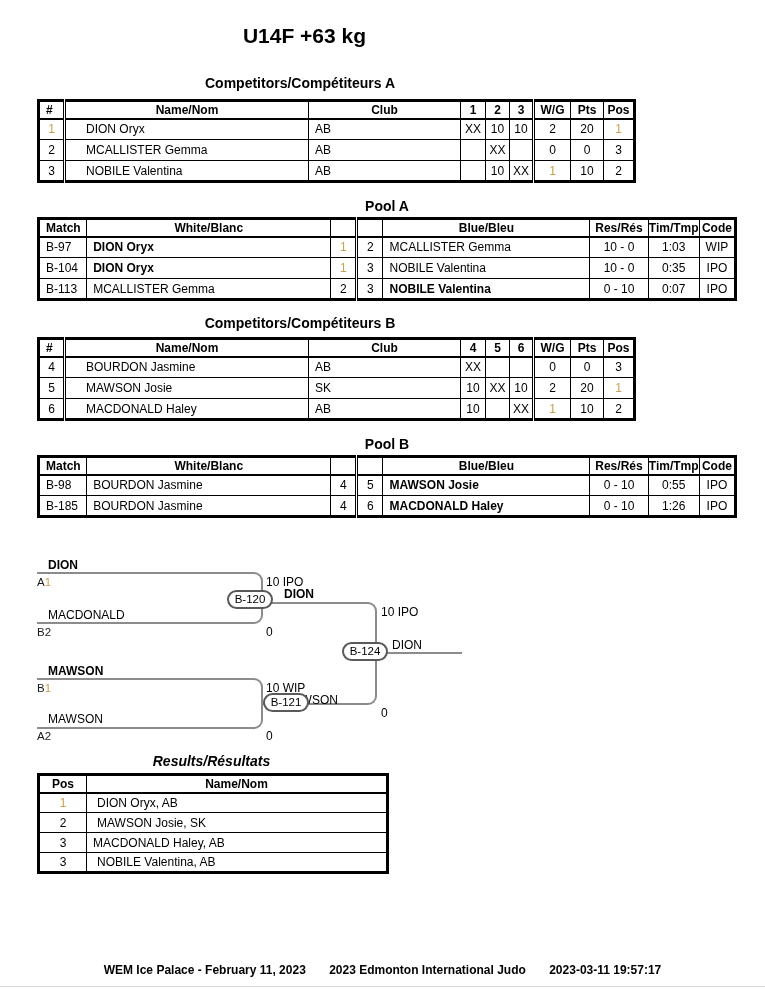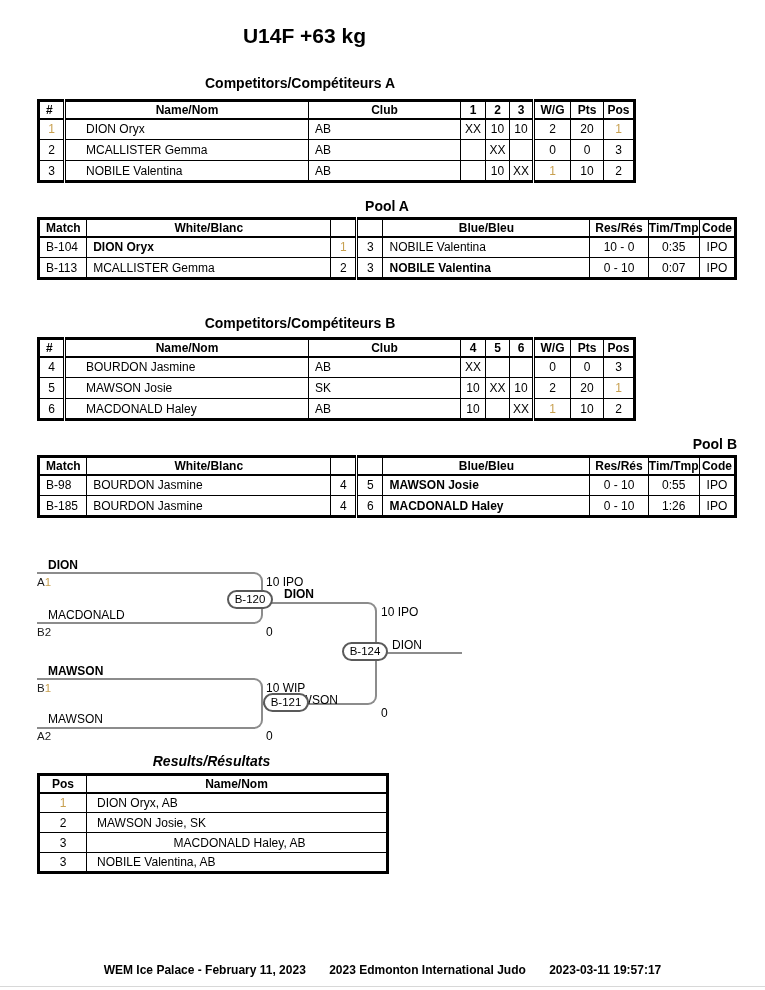--- a/index.html
+++ b/index.html
@@ -125,20 +125,30 @@
     <th class="l">Match</th>
     <th>White/Blanc</th>
     <th></th>
     <th class="div-l"></th>
     <th>Blue/Bleu</th>
     <th>Res/Rés</th>
     <th>Tim/Tmp</th>
     <th>Code</th>
   </tr>
   <tr>
+    <td class="l">B-97</td>
+    <td class="l b">DION Oryx</td>
+    <td class="goldable" style="color: rgb(200, 160, 80);">1</td>
+    <td class="div-l goldable">2</td>
+    <td class="l">MCALLISTER Gemma</td>
+    <td>10 - 0</td>
+    <td>1:03</td>
+    <td>WIP</td>
+  </tr>
+  <tr>
     <td class="l">B-104</td>
     <td class="l b">DION Oryx</td>
     <td class="goldable" style="color: rgb(200, 160, 80);">1</td>
     <td class="div-l goldable">3</td>
     <td class="l">NOBILE Valentina</td>
     <td>10 - 0</td>
     <td>0:35</td>
     <td>IPO</td>
   </tr>
   <tr>
@@ -208,21 +218,21 @@
     <td>10</td>
     <td></td>
     <td>XX</td>
     <td class="div-l goldable" style="color: rgb(200, 160, 80);">1</td>
     <td>10</td>
     <td class="goldable">2</td>
   </tr>
 </tbody>
   </table>
 
-<div class="abs center section-title" style="left:37px; top:436px; width:700px;text-align:right;">Pool B</div>
+<div class="abs center section-title" style="left:37px; top:436px; width:700px;">Pool B</div>
 <table class="abs" style="left:37px; top:455px; width:700px;">
   <colgroup>
     <col style="width:48px">
       <col style="width:243px">
       <col style="width:26px">
       <col style="width:26px">
     <col style="width:206px">
       <col style="width:58px">
       <col style="width:51px">
       <col style="width:36px">
@@ -308,21 +318,21 @@
   <tr>
     <td class="goldable" style="color: rgb(200, 160, 80);">1</td>
     <td class="l" style="padding-left:10px;">DION Oryx, AB</td>
   </tr>
   <tr>
     <td class="goldable">2</td>
     <td class="l" style="padding-left:10px;">MAWSON Josie, SK</td>
   </tr>
   <tr>
     <td class="goldable">3</td>
-    <td class="l" style="text-align:center;">MACDONALD Haley, AB</td>
+    <td class="l" style="">MACDONALD Haley, AB</td>
   </tr>
   <tr>
     <td class="goldable">3</td>
     <td class="l" style="padding-left:10px;">NOBILE Valentina, AB</td>
   </tr>
 </tbody>
   </table>
 
 <div class="abs center footer" style="left:0; top:963px; width:765px;">
   <span>WEM Ice Palace - February 11, 2023</span>

